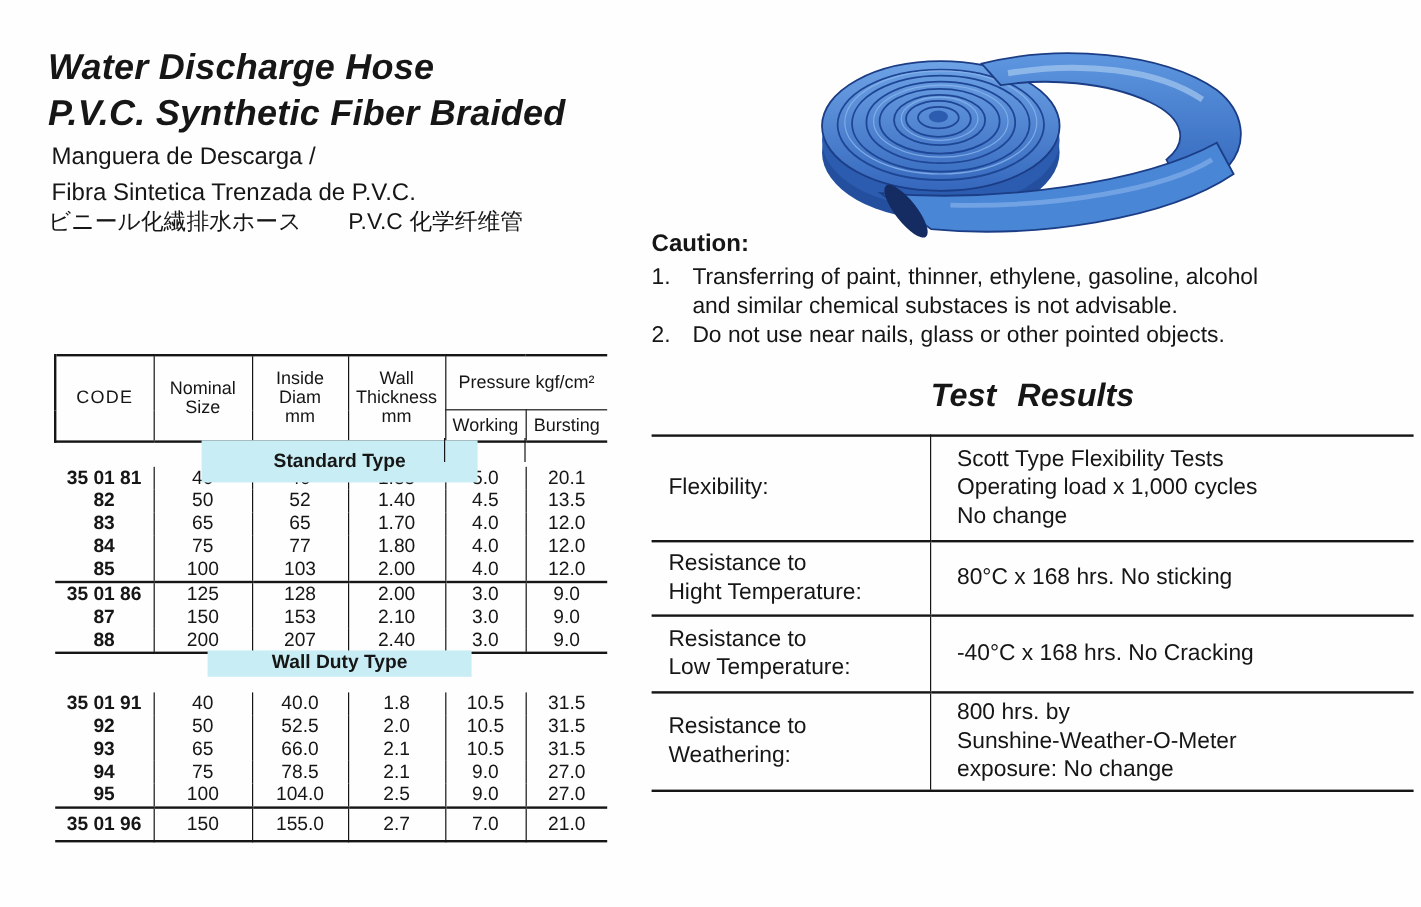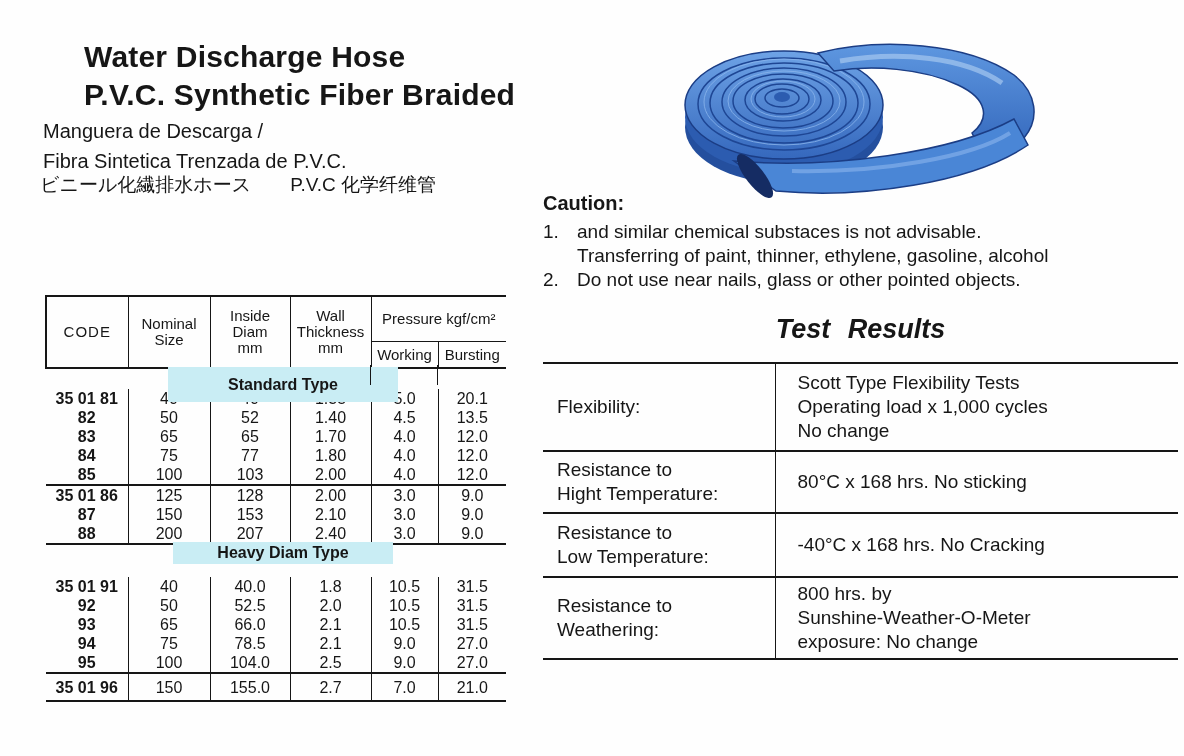--- a/index.html
+++ b/index.html
@@ -1,21 +1,21 @@
 <!DOCTYPE html>
 <html><head>
 <meta charset="utf-8">
 <style>
   html,body{margin:0;padding:0;background:#ffffff;}
   .page{position:relative;width:1184px;height:756px;background:#fefefe;overflow:hidden;
         font-family:"Liberation Sans","DejaVu Sans",sans-serif;color:#161616;}
 
   
   .title{position:absolute;left:40px;top:38px;font-size:30px;line-height:38px;
-         font-weight:700;letter-spacing:0.2px;margin-left:44px;}
+         font-weight:700;font-style:italic;letter-spacing:0.2px;}
   .sub-es{position:absolute;left:43px;top:116px;font-size:20px;line-height:30px;}
   .sub-cjk{position:absolute;left:40px;top:172px;font-size:19px;display:flex;gap:39px;white-space:nowrap;align-items:center;}
   .sub-ru{position:absolute;left:40px;top:218px;font-size:19px;line-height:25px;white-space:nowrap;}
 
   
   .hose{position:absolute;left:672px;top:40px;width:400px;height:160px;}
 
   
   .caution{position:absolute;left:543px;top:192px;}
   .c-head{font-size:20px;font-weight:700;margin-bottom:5px;}
@@ -118,22 +118,22 @@
 
     <ellipse cx="83" cy="135" rx="9" ry="27" transform="rotate(-38 83 135)" fill="#152c63"></ellipse>
   </svg>
 
   <div class="caution">
     <div class="c-head">Caution:</div>
     <div>
         <div class="c-item">
           <span class="c-num">1.</span>
           <div>
+            <div>Transferring of paint, thinner, ethylene, gasoline, alcohol</div>
             <div>and similar chemical substaces is not advisable.</div>
-            <div>Transferring of paint, thinner, ethylene, gasoline, alcohol</div>
           </div>
         </div>
         <div class="c-item">
           <span class="c-num">2.</span>
           <div>
             <div>Do not use near nails, glass or other pointed objects.</div>
           </div>
         </div>
       </div>
   </div>
@@ -283,21 +283,21 @@
             <td class="bl">155.0</td>
             <td class="bl">2.7</td>
             <td class="bl">7.0</td>
             <td class="bl">21.0</td>
           </tr>
         </tbody>
     </table>
     <div class="band-bg band-std-bg">Standard Type</div>
     <div class="vseg vseg1"></div>
     <div class="vseg vseg2"></div>
-    <div class="band-bg band-hd-bg">Heavy Diam Type</div>
+    <div class="band-bg band-hd-bg">Wall Duty Type</div>
   </div>
 
   <div class="test-title">Test Results</div>
   <div class="test-wrap">
     <table class="test">
       <colgroup>
           <col style="width:232px">
           <col style="width:403px">
         </colgroup>
       <tbody>

